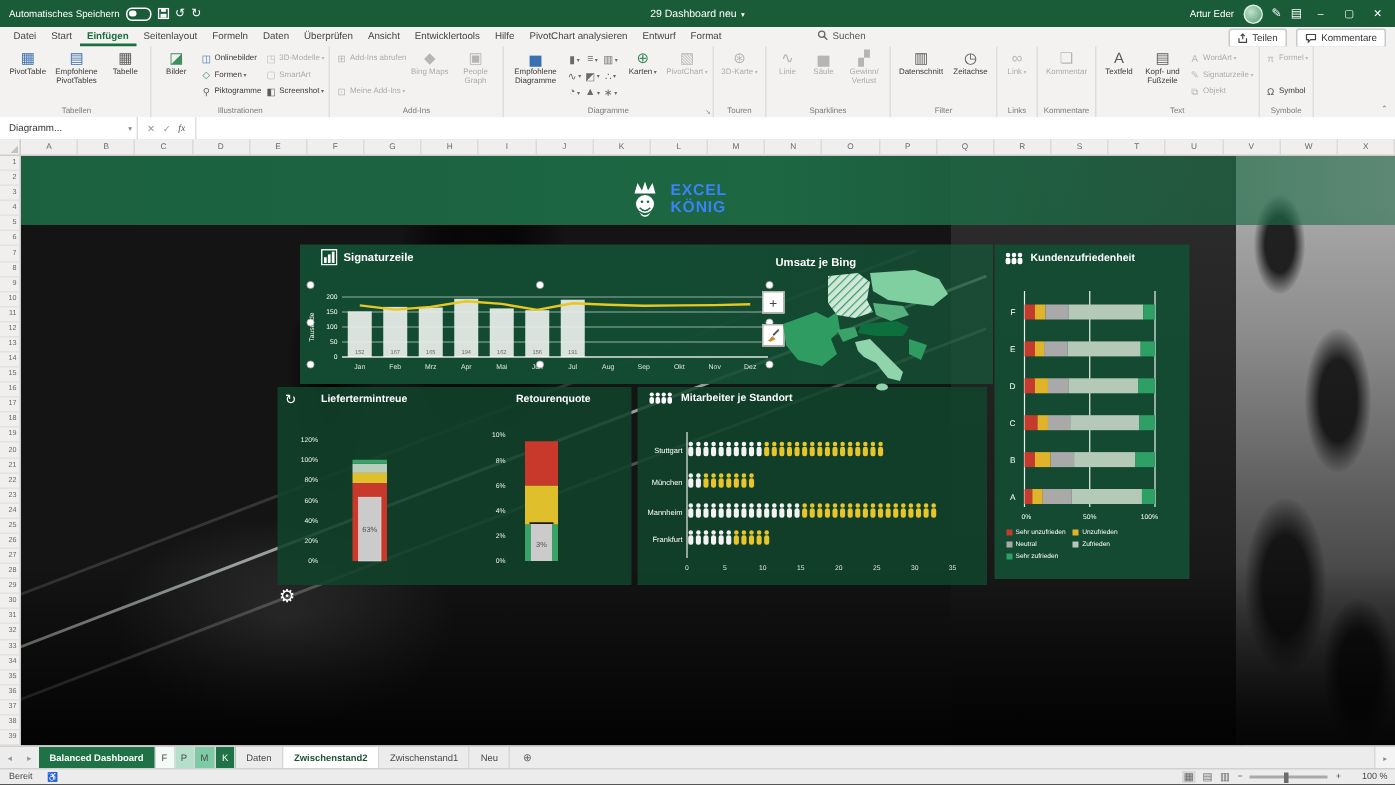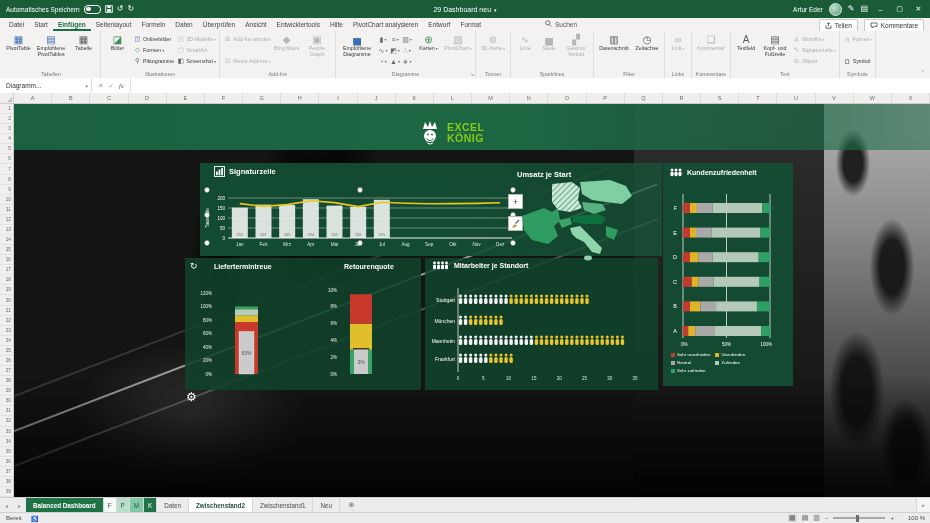--- a/index.html
+++ b/index.html
@@ -83,21 +83,21 @@
   .fig{position:absolute;background:radial-gradient(ellipse at 50% 30%,rgba(0,0,0,.9),transparent 70%);}
   .f1{left:250px;top:40px;width:70px;height:170px;}
   .f2{left:282px;top:26px;width:84px;height:190px;}
   .f3{left:176px;top:110px;width:60px;height:140px;}
   .patch{position:absolute;left:60px;top:240px;width:230px;height:140px;
          background:radial-gradient(ellipse,rgba(125,130,126,.28),transparent 70%);}
   .vig{position:absolute;left:0;bottom:0;width:100%;height:120px;background:linear-gradient(180deg,transparent,rgba(0,0,0,.85));}
   .band{position:absolute;left:0;top:0;width:100%;height:46px;
         background:linear-gradient(90deg,#1b613f 0%,#1d6743 55%,rgba(31,110,72,.55) 100%);}
   
-  .logo{position:absolute;left:404px;top:15px;display:flex;align-items:center;gap:5px;color:#84cc16;}
+  .logo{position:absolute;left:404px;top:15px;display:flex;align-items:center;gap:5px;color:#3b82f6;}
   .logo-txt{font-size:10.5px;font-weight:bold;line-height:1.05;letter-spacing:.5px;}
   .panel{position:absolute;}
   .p-umsatz{left:186px;top:59px;width:462px;height:93px;background:linear-gradient(90deg,rgba(19,77,51,.96) 0 55%,rgba(23,88,58,.72));}
   .p-kz{left:649px;top:59px;width:130px;height:223px;background:rgba(19,77,51,.95);}
   .p-lr{left:171px;top:154px;width:236px;height:132px;background:rgba(16,66,43,.88);}
   .p-ma{left:411px;top:154px;width:233px;height:132px;background:rgba(16,69,45,.85);}
   .uv-title{position:absolute;left:200px;top:62px;display:flex;align-items:center;gap:4px;color:#fff;font-size:7.5px;font-weight:bold;}
   .map-title{position:absolute;left:503px;top:66px;color:#fff;font-size:7.5px;font-weight:bold;}
   .kz-title{position:absolute;left:655px;top:64px;display:flex;gap:4px;align-items:center;color:#fff;font-size:7px;font-weight:bold;}
   .lt-icon{position:absolute;left:176px;top:157px;color:#fff;font-size:9px;}
@@ -622,21 +622,21 @@
         <circle cx="7" cy="6" r="2.4" fill="#fff" stroke="#9a9a9a" stroke-width="0.5"></circle>
         <circle cx="160" cy="6" r="2.4" fill="#fff" stroke="#9a9a9a" stroke-width="0.5"></circle>
         <circle cx="313" cy="6" r="2.4" fill="#fff" stroke="#9a9a9a" stroke-width="0.5"></circle>
         <circle cx="7" cy="31" r="2.4" fill="#fff" stroke="#9a9a9a" stroke-width="0.5"></circle>
         <circle cx="313" cy="31" r="2.4" fill="#fff" stroke="#9a9a9a" stroke-width="0.5"></circle>
         <circle cx="7" cy="59" r="2.4" fill="#fff" stroke="#9a9a9a" stroke-width="0.5"></circle>
         <circle cx="160" cy="59" r="2.4" fill="#fff" stroke="#9a9a9a" stroke-width="0.5"></circle>
         <circle cx="313" cy="59" r="2.4" fill="#fff" stroke="#9a9a9a" stroke-width="0.5"></circle>
       </svg>
 
-    <div class="map-title">Umsatz je Start</div>
+    <div class="map-title">Umsatz je Bing</div>
     <div class="map-btn mb1">+</div>
     <div class="map-btn mb2">
       <svg width="9" height="9" viewBox="0 0 9 9">
         <line x1="4.5" y1="4.5" x2="8.2" y2="0.8" stroke="#555" stroke-width="1.2"></line>
         <path d="M1,8.2 L4,5 L6,7 L2.8,8.8 Z" fill="#c58f3a"></path>
       </svg>
     </div>
     <svg id="map-chart" viewBox="0 0 150 84">
       <defs>
         <pattern id="hat" width="4" height="4" patternUnits="userSpaceOnUse" patternTransform="rotate(45)">

